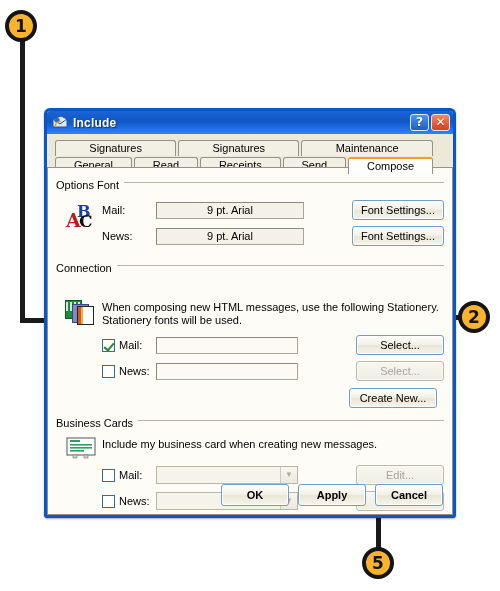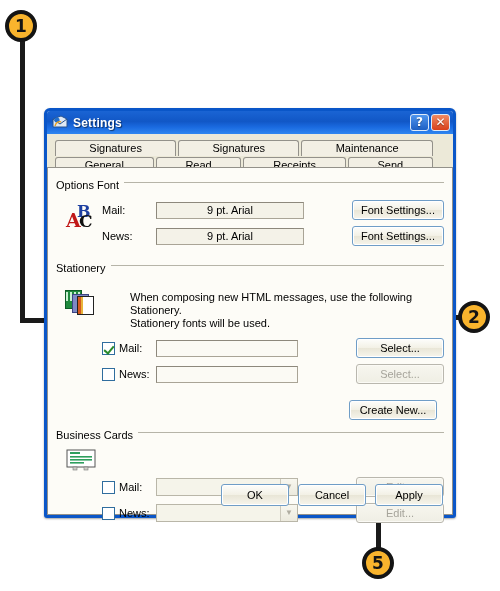--- a/index.html
+++ b/index.html
@@ -171,21 +171,21 @@
   .combo .carrow{
     width:16px;flex:0 0 16px;border-left:1px solid #cdcabd;
     background:linear-gradient(180deg,#f8f7ef,#eceade);
     display:flex;align-items:center;justify-content:center;
     font-size:8px;color:#b0ada1;line-height:1;
   }
 
   .footer{
     position:absolute;left:0;right:0;bottom:0;height:40px;
     display:flex;align-items:center;justify-content:flex-end;
-    padding-right:10px;box-sizing:border-box;
+    padding-right:10px;box-sizing:border-box;font-weight:bold;
   }
   .footer .btn{width:68px;height:22px;line-height:20px;margin-left:9px;}
 
   
   .icon-abc{position:relative;width:30px;height:28px;font-family:"DejaVu Serif",serif;}
   .icon-abc span{position:absolute;font-weight:bold;}
   .icon-sta{position:relative;width:32px;height:26px;}
   .icon-sta i{position:absolute;display:block;box-sizing:border-box;}
   .icon-bc{position:relative;width:30px;height:22px;}
 </style>
@@ -213,38 +213,39 @@
 
   <div class="titlebar">
     <span class="title-icon">
       <svg width="16" height="15" viewBox="0 0 16 15">
         <path d="M1 4 L9 1 L15 4 L15 12 L1 12 Z" fill="#dfe9f5" stroke="#27538f" stroke-width="1"></path>
         <path d="M1 4 L8 9 L15 4" fill="none" stroke="#27538f" stroke-width="1"></path>
         <circle cx="5" cy="5" r="2.6" fill="#1f6fd0"></circle>
         <path d="M3 11 C4 7 7 6 9 7" fill="none" stroke="#e8a020" stroke-width="1.4"></path>
       </svg>
     </span>
-    <span class="title-text">Settings</span>
+    <span class="title-text">Include</span>
     <span class="tbtn help">?</span>
     <span class="tbtn close">✕</span>
   </div>
 
   <div class="dlgbody">
 
     <div class="tabstrip">
       <div class="tabrow">
         <div class="tab"><span>Signatures</span></div>
         <div class="tab"><span>Signatures</span></div>
         <div class="tab"><span>Maintenance</span></div>
       </div>
       <div class="tabrow row2">
         <div class="tab"><span>General</span></div>
         <div class="tab"><span>Read</span></div>
         <div class="tab"><span>Receipts</span></div>
         <div class="tab"><span>Send</span></div>
+        <div class="tab active"><span>Compose</span></div>
       </div>
     </div>
 
     <div class="tabpage"></div>
 
     <div class="content">
 
       <div class="group">
         <div class="group-line"></div>
         <span class="group-legend">Options Font</span>
@@ -272,24 +273,24 @@
                 <span class="btn" style="width:92px;flex:0 0 92px;">Font Settings...</span>
               </div>
             </div>
           </div>
 
         </div>
       </div>
 
       <div class="group" style="margin-top:12px;">
         <div class="group-line"></div>
-        <span class="group-legend">Stationery</span>
+        <span class="group-legend">Connection</span>
         <div class="group-inner">
 
-          <div class="row" style="margin-top:10px;align-items:flex-start;gap:28px;">
+          <div class="row" style="margin-top:20px;align-items:flex-start;">
             <div class="icon-cell" style="align-items:flex-start;">
               <span class="icon-sta">
                 <i style="left:0;top:0;width:17px;height:19px;background:#1f8a3d;border:1px solid #0d5b26;"></i>
                 <i style="left:1px;top:2px;width:2px;height:9px;background:#c9f0d2;"></i>
                 <i style="left:5px;top:2px;width:2px;height:9px;background:#c9f0d2;"></i>
                 <i style="left:9px;top:2px;width:2px;height:9px;background:#c9f0d2;"></i>
                 <i style="left:13px;top:2px;width:2px;height:9px;background:#c9f0d2;"></i>
                 <i style="left:7px;top:4px;width:17px;height:19px;background:#7d88c4;border:1px solid #3c4482;"></i>
                 <i style="left:12px;top:6px;width:17px;height:19px;background:#ffffff;border:1px solid #222222;"></i>
                 <i style="left:13px;top:7px;width:3px;height:17px;background:#d4571f;"></i>
@@ -311,21 +312,21 @@
           </div>
 
           <div class="row" style="margin-top:6px;padding-left:42px;">
             <span class="cb"></span>
             <span class="lbl" style="width:37px;flex:0 0 37px;">News:</span>
             <span class="tbox empty" style="width:142px;flex:0 0 142px;"></span>
             <span style="flex:1 1 auto;"></span>
             <span class="btn disabled" style="width:88px;flex:0 0 88px;">Select...</span>
           </div>
 
-          <div class="row" style="margin-top:16px;justify-content:flex-end;">
+          <div class="row" style="margin-top:7px;justify-content:flex-end;">
             <span class="btn" style="width:88px;flex:0 0 88px;margin-right:7px;">Create New...</span>
           </div>
 
         </div>
       </div>
 
       <div class="group" style="margin-top:4px;">
         <div class="group-line"></div>
         <span class="group-legend">Business Cards</span>
         <div class="group-inner">
@@ -337,20 +338,21 @@
                   <rect x="1" y="1" width="28" height="17" fill="#ffffff" stroke="#555" stroke-width="1"></rect>
                   <rect x="4" y="3" width="10" height="2" fill="#2f9f5e"></rect>
                   <rect x="4" y="7" width="22" height="1.6" fill="#2f9f5e"></rect>
                   <rect x="4" y="10" width="22" height="1.6" fill="#2f9f5e"></rect>
                   <rect x="4" y="13" width="14" height="1.6" fill="#2f9f5e"></rect>
                   <rect x="7" y="18" width="4" height="3" fill="#cfcfc8" stroke="#777" stroke-width=".6"></rect>
                   <rect x="18" y="18" width="4" height="3" fill="#cfcfc8" stroke="#777" stroke-width=".6"></rect>
                 </svg>
               </span>
             </div>
+            <div style="flex:1 1 auto;font-size:11px;line-height:13px;color:#000;padding-top:1px;">Include my business card when creating new messages.</div>
           </div>
 
           <div class="row" style="margin-top:6px;padding-left:42px;">
             <span class="cb"></span>
             <span class="lbl" style="width:37px;flex:0 0 37px;">Mail:</span>
             <span class="combo" style="width:142px;flex:0 0 142px;">
               <span class="cfield"></span>
               <span class="carrow">▼</span>
             </span>
             <span style="flex:1 1 auto;"></span>
@@ -368,18 +370,18 @@
             <span class="btn disabled" style="width:88px;flex:0 0 88px;">Edit...</span>
           </div>
 
         </div>
       </div>
 
     </div>
 
     <div class="footer">
       <span class="btn">OK</span>
+      <span class="btn">Apply</span>
       <span class="btn">Cancel</span>
-      <span class="btn">Apply</span>
     </div>
 
   </div>
 </div>
 
 </body></html>

